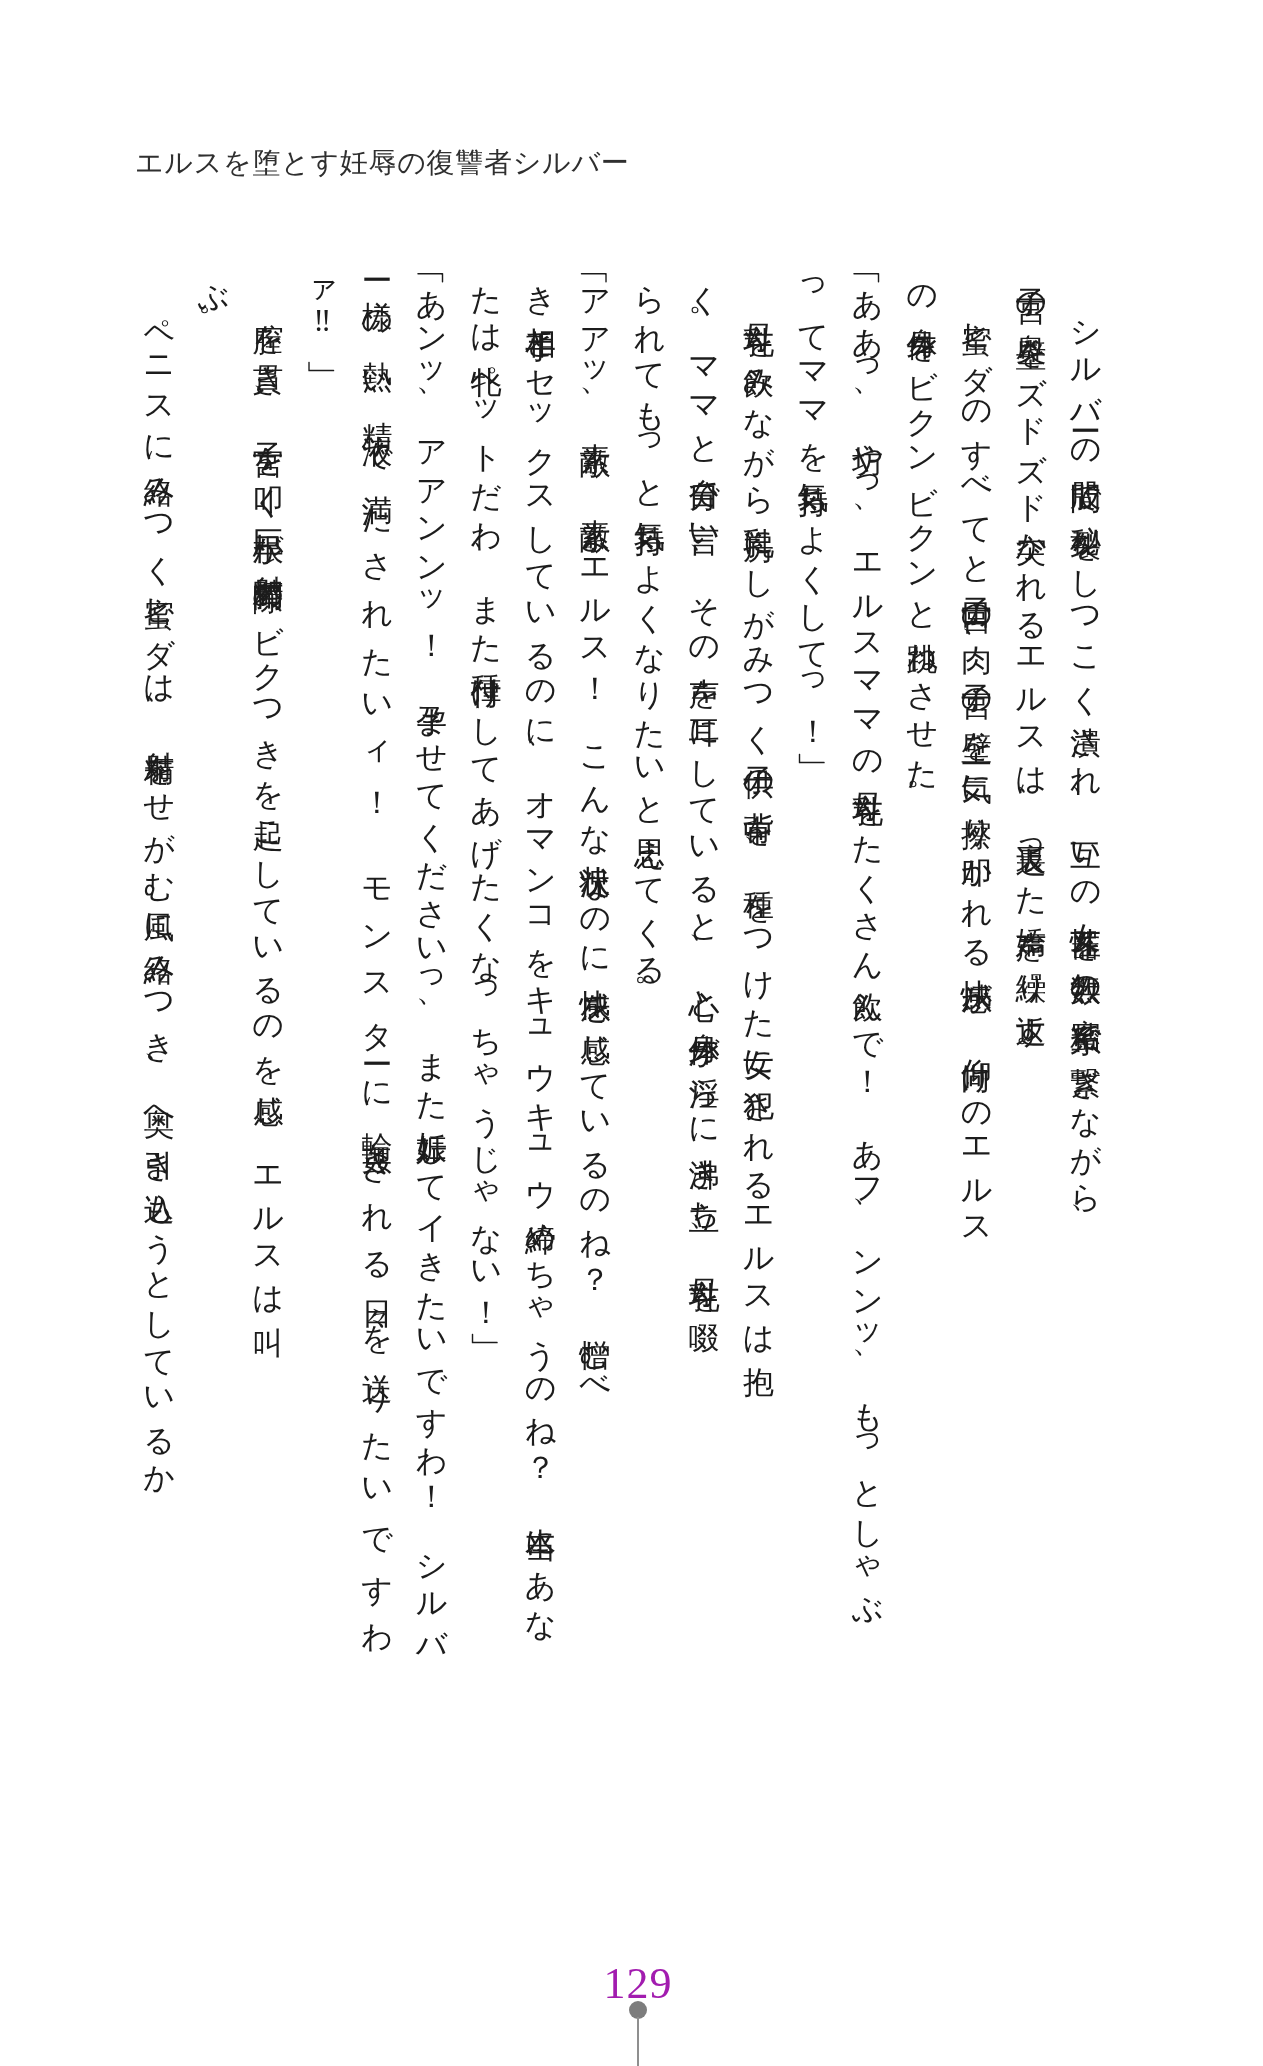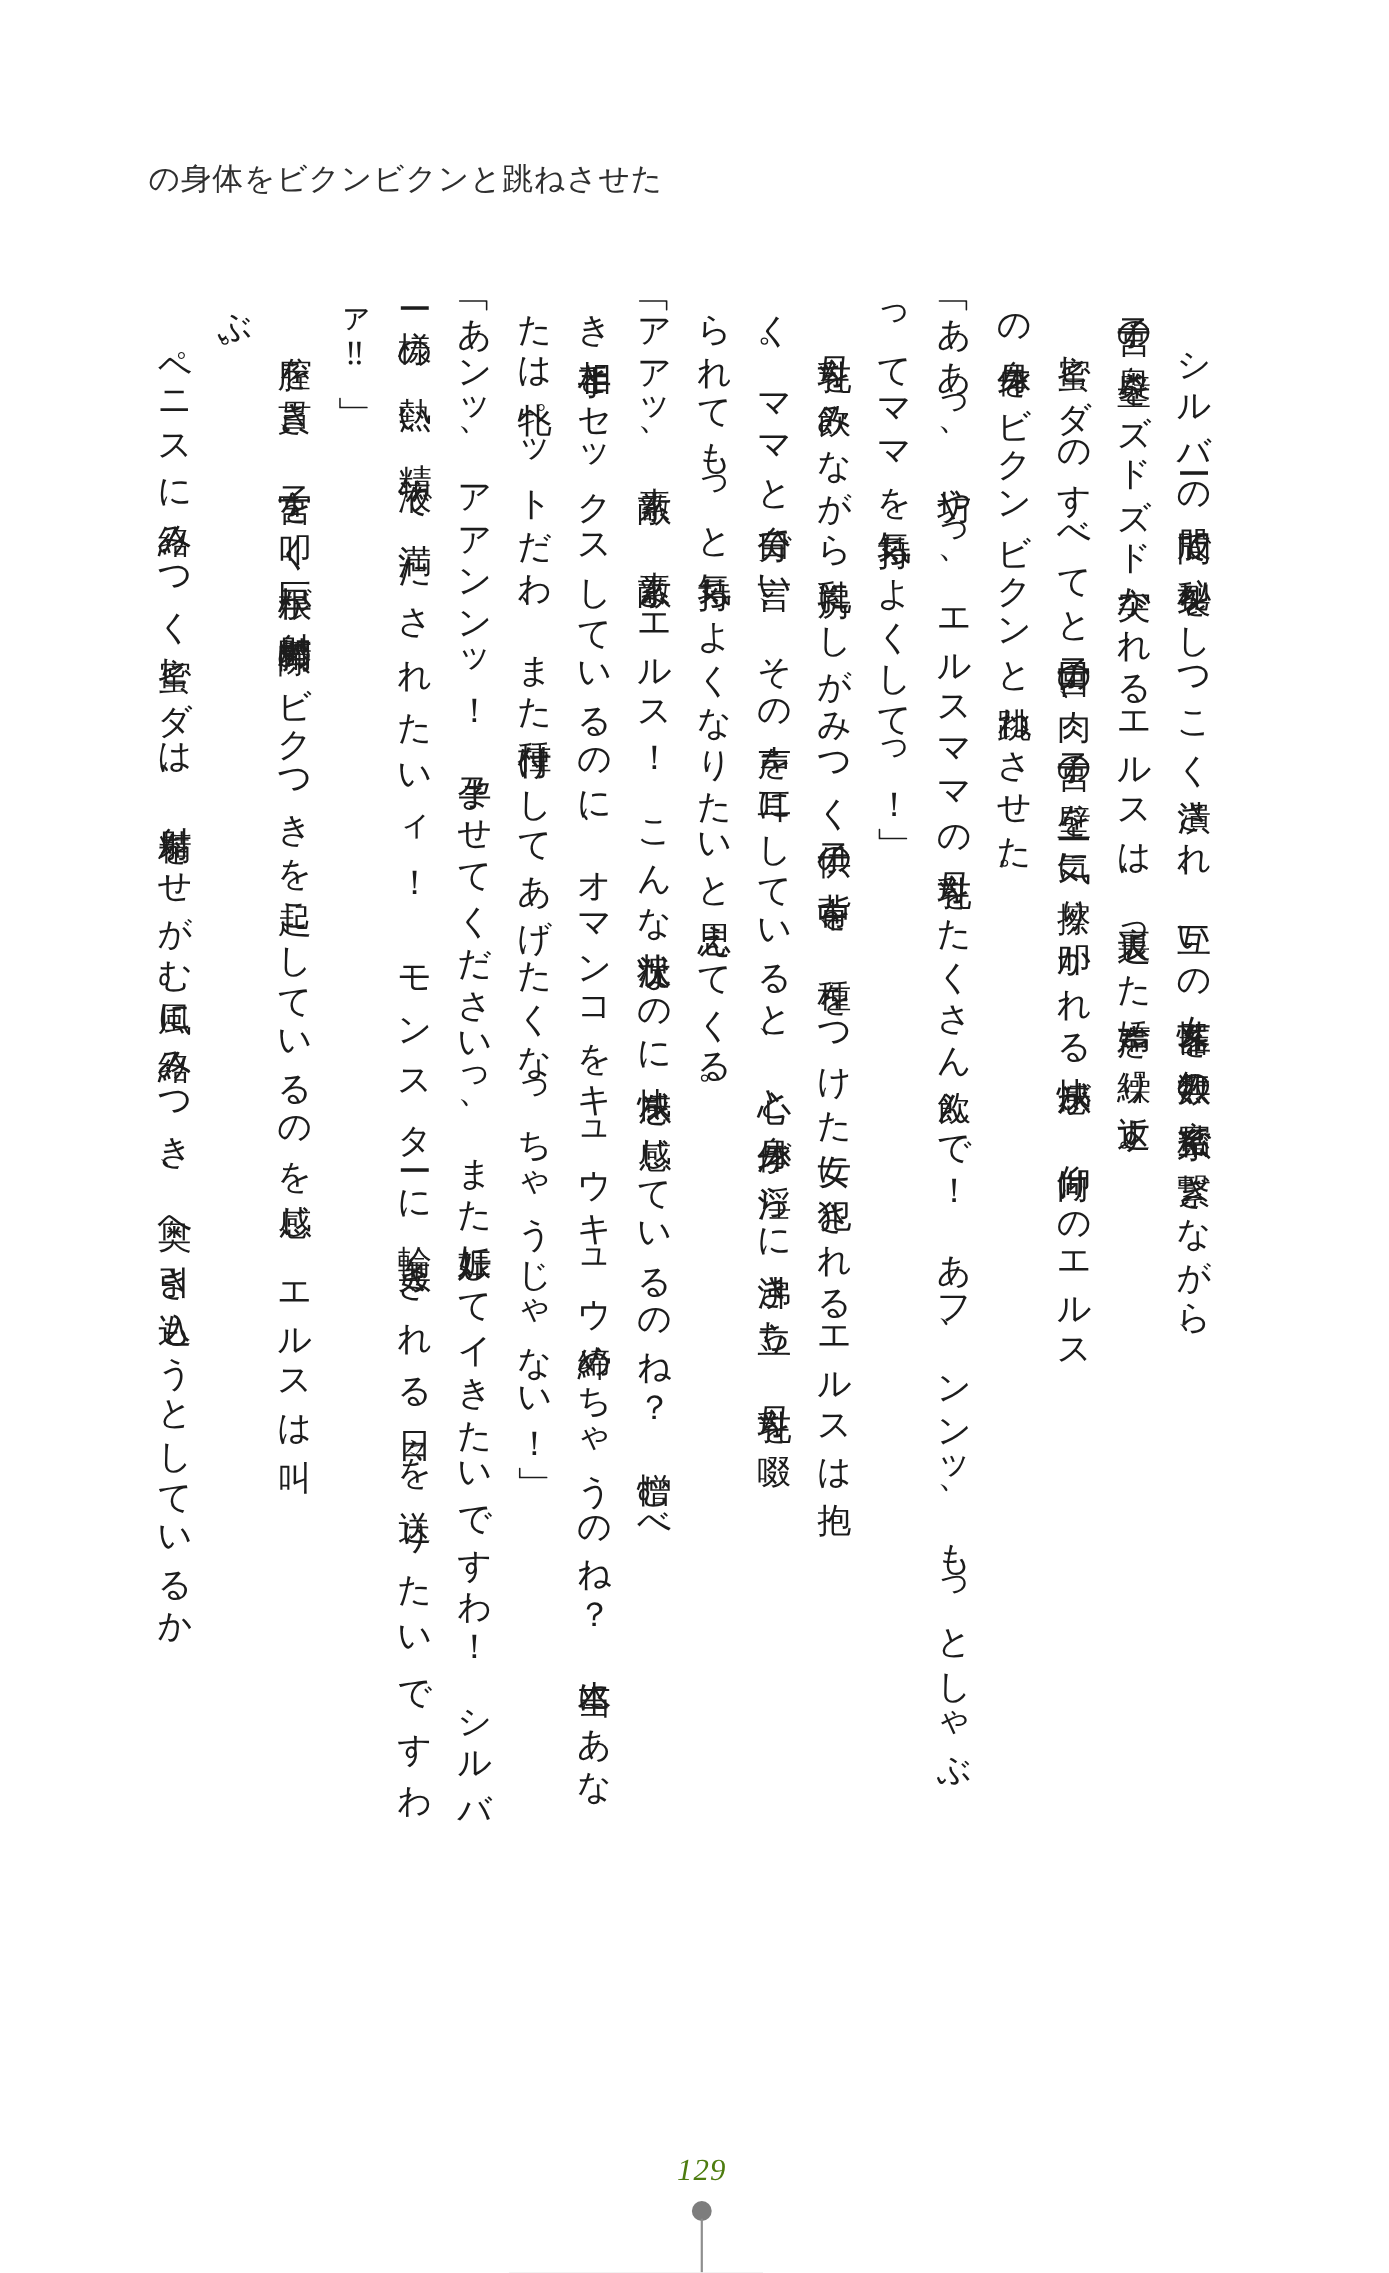--- a/index.html
+++ b/index.html
@@ -51,25 +51,24 @@
     text-align-last: justify;
     text-justify: inter-character;
   }
   
   .folio {
     position: absolute;
     left: 588px;
     top: 1958px;
     width: 100px;
     text-align: center;
-    font-size: 28px;
+    font-size: 44px;
     letter-spacing: 1px;
-    color: #4d7c0f;
+    color: #a21caf;
     font-weight: normal;
-    font-style: italic;
   }
   .folio-dot {
     position: absolute;
     left: 629px;
     top: 2001px;
     width: 18px;
     height: 18px;
     border-radius: 50%;
     background: #7d7d7d;
   }
@@ -80,21 +79,21 @@
     width: 2px;
     height: 49px;
     background: #8f8f8f;
   }
 </style>
 </head>
 <body>
 
 <div class="book-page">
 
-  <div class="running-head">の身体をビクンビクンと跳ねさせた</div>
+  <div class="running-head">エルスを堕とす妊辱の復讐者シルバー</div>
 
   <div class="body-text">
     <p class="col">　シルバーの股間で秘裂をしつこく潰され、互いの女性器を無数の蜜粘糸で繋ぎながら、</p>
     <p class="col">子宮の奥壁をズドズド突かれるエルスは、裏返った嬌声を繰り返す。</p>
     <p class="col">　蜜ヒダのすべてと子宮口の肉、子宮の壁を一気に擦り叩かれる快感が、仰向けのエルス</p>
     <p class="col">の身体をビクンビクンと跳ねさせた。</p>
     <p class="col">「ああっ、坊やっ、エルスママの母乳をたくさん飲んで！　あフ、ンンッ、もっとしゃぶ</p>
     <p class="col">ってママを気持ちよくしてっ！」</p>
     <p class="col">　母乳を飲みながら乳房にしがみつく子供の背中を、種をつけた女に犯されるエルスは抱</p>
     <p class="col">く。ママと自分で言い、その声を耳にしていると、心と身体が淫らに沸き立ち、母乳を啜</p>

